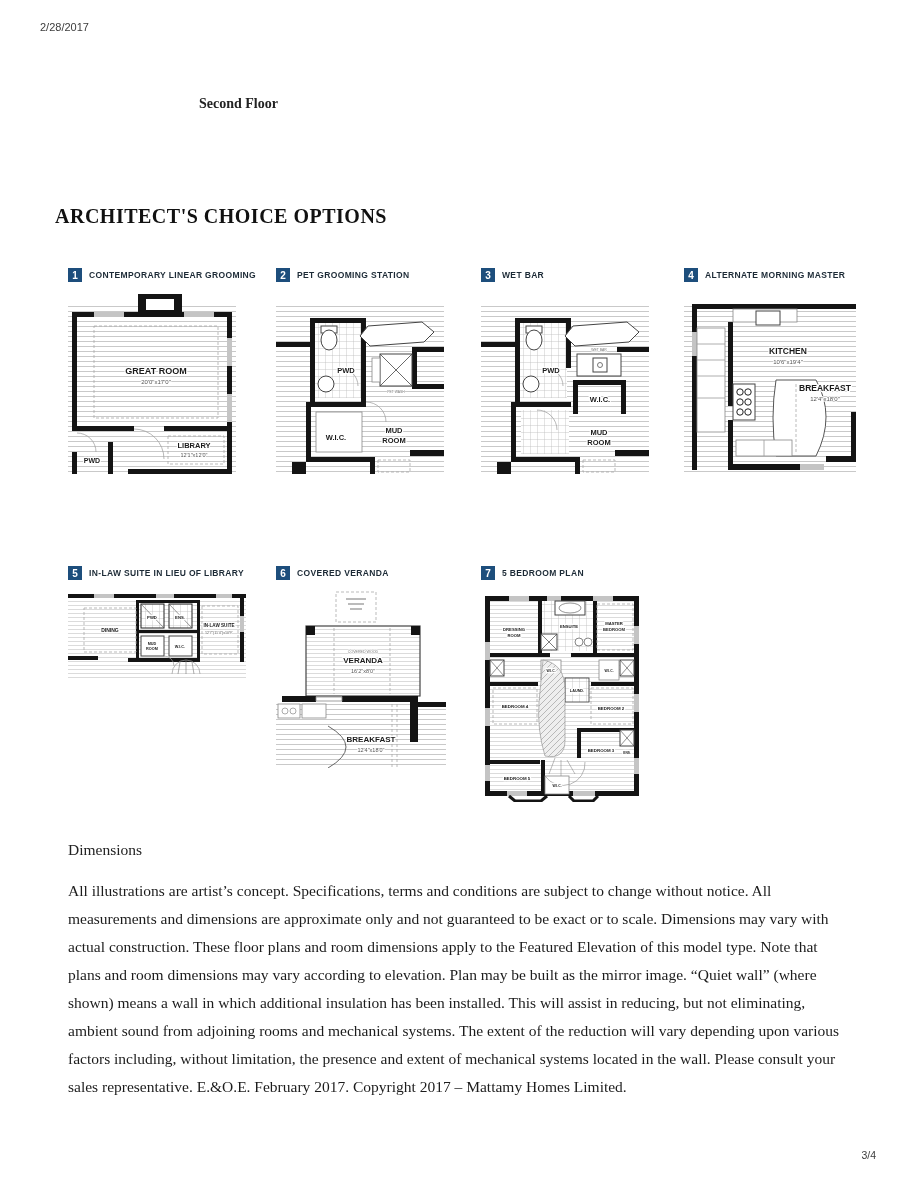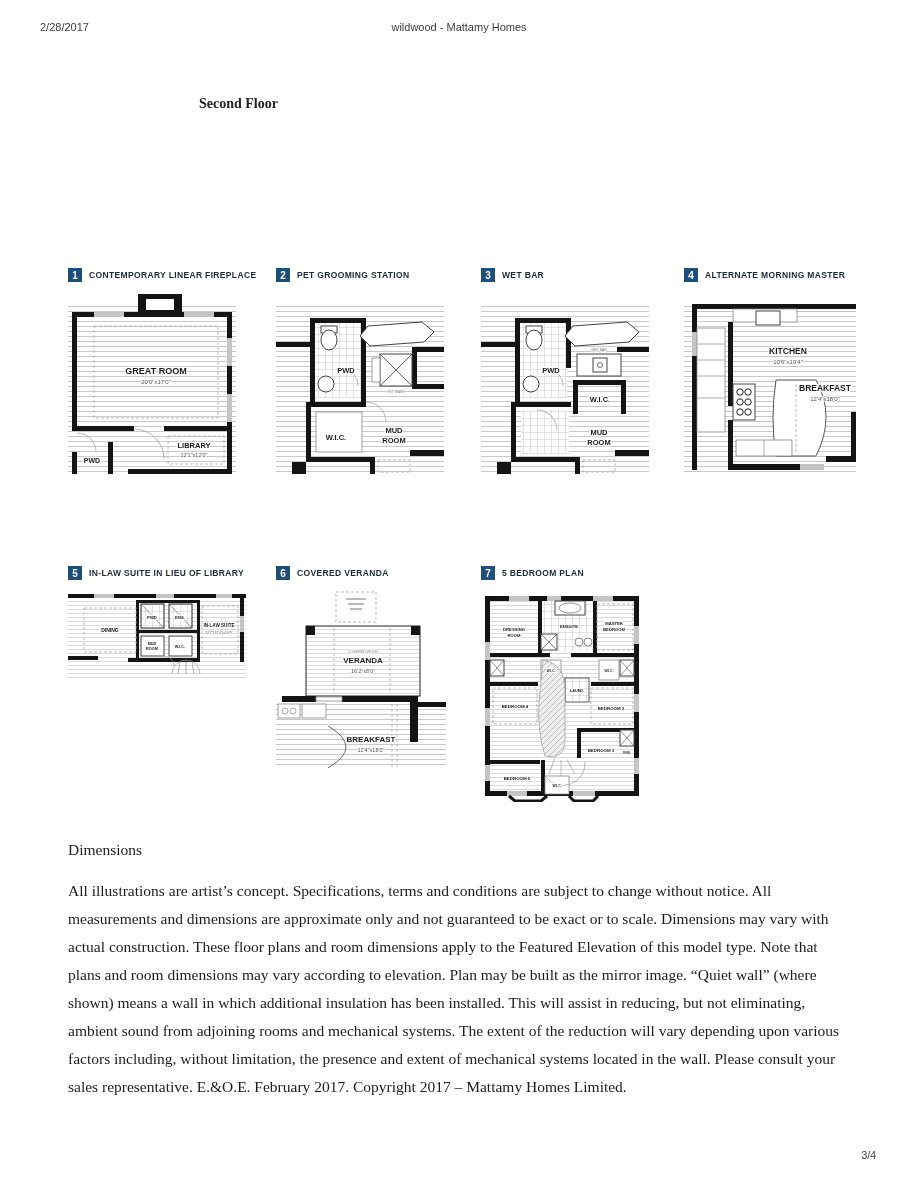--- a/index.html
+++ b/index.html
@@ -60,28 +60,28 @@
     <pattern id="pDiag" width="6" height="6" patternUnits="userSpaceOnUse">
       <rect width="6" height="6" fill="#efefef"></rect>
         <line x1="0" y1="6" x2="6" y2="0" stroke="#b3b3b3" stroke-width="0.9"></line>
     </pattern>
   </defs>
 </svg>
 
 <div id="page">
 
   <div class="hdr hdr-date">2/28/2017</div>
-  <div class="hdr hdr-title">wildwood - Mattamy Homes</div>
 
   <div class="second-floor">Second Floor</div>
+  <div class="big-heading arch-heading">ARCHITECT'S CHOICE OPTIONS</div>
 
   <div class="plan" style="left:68px;top:268px;">
     <div class="plan-label">
       <span class="badge" style="background:#1d4e7c">1</span>
-      <span class="plan-title" style="color:#1c2a36">CONTEMPORARY LINEAR FIREPLACE</span>
+      <span class="plan-title" style="color:#1c2a36">CONTEMPORARY LINEAR GROOMING</span>
     </div>
     <svg width="168" height="182" viewBox="0 0 168 182">
       <rect x="0" y="14" width="168" height="168" fill="url(#pHatch)"></rect>
       <g>
         <rect class="wall" x="70" y="2" width="44" height="20"></rect>
           <rect x="78" y="7" width="28" height="11" fill="#fff"></rect>
         <rect class="wall" x="4" y="20" width="160" height="5"></rect>
         <rect class="wall" x="4" y="20" width="5" height="116"></rect>
         <rect class="wall" x="159" y="20" width="5" height="160"></rect>
         <rect class="wall" x="4" y="134" width="62" height="5"></rect>

